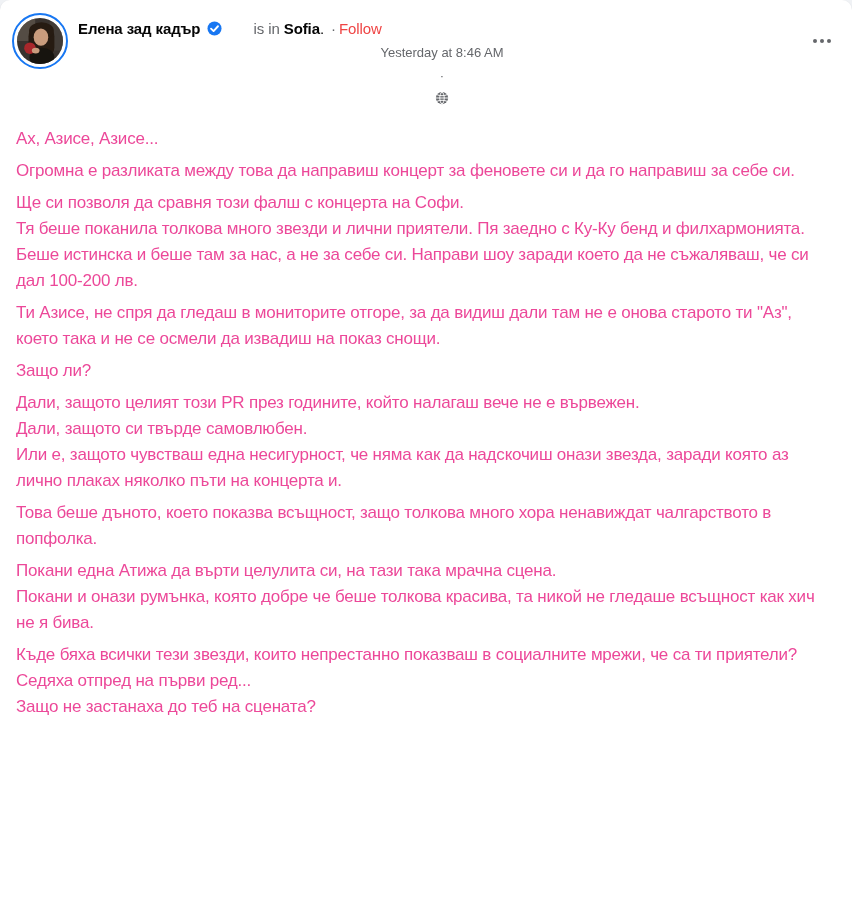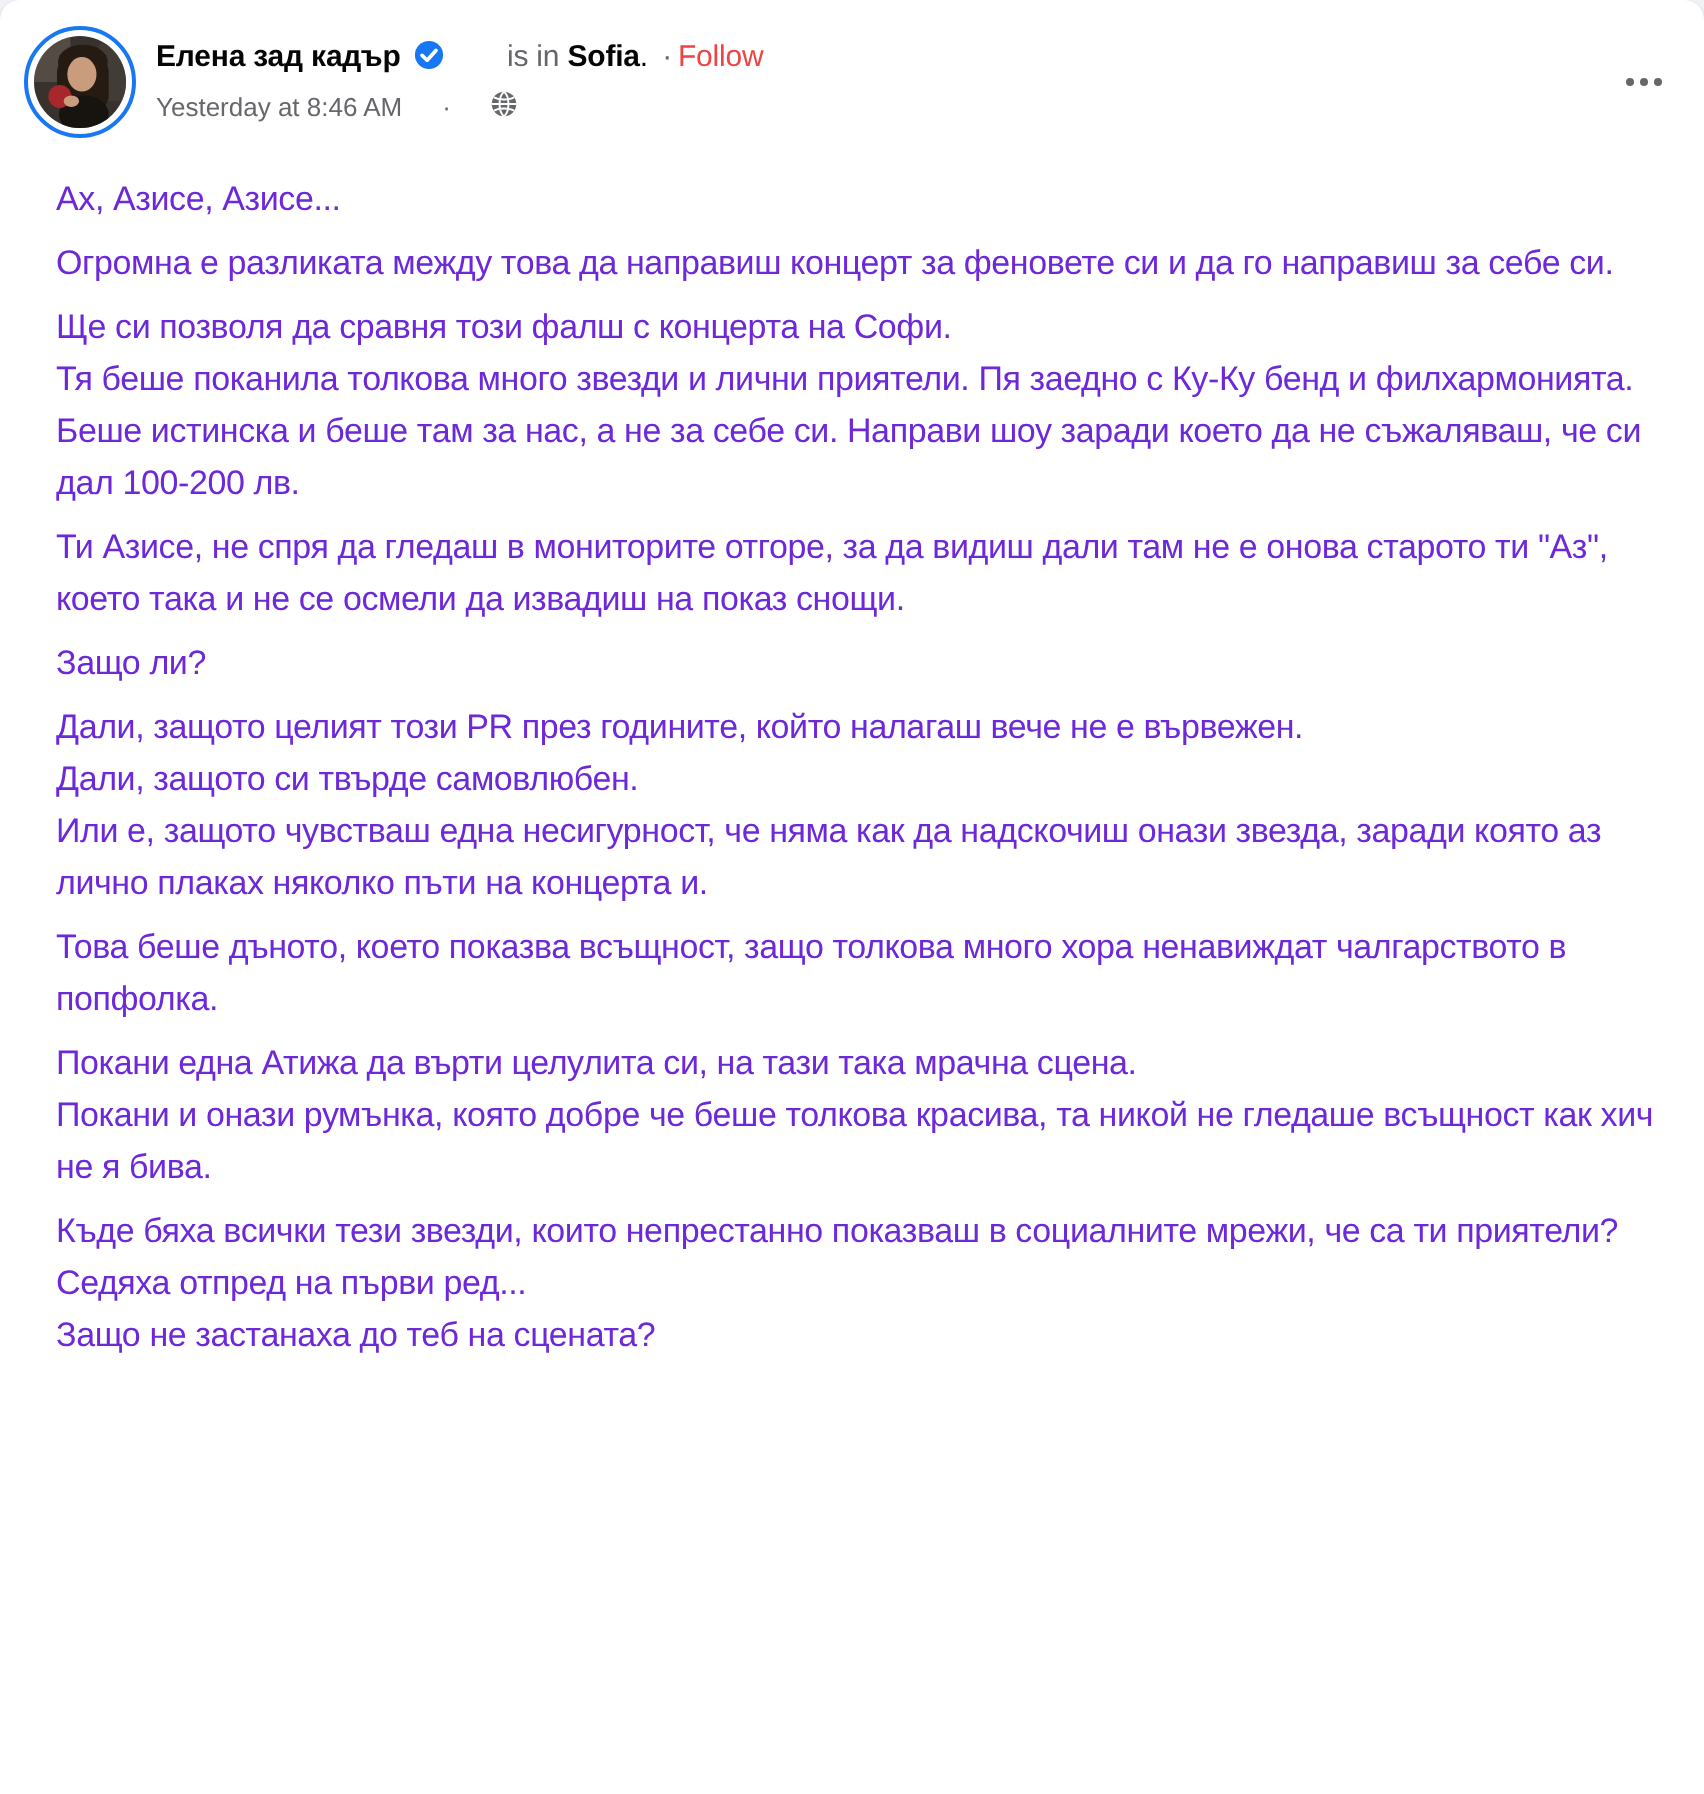--- a/index.html
+++ b/index.html
@@ -49,45 +49,46 @@
   .location-name { font-weight: 700; color: #050505; cursor: pointer; }
   .after-location { color: #050505; }
   .dot-sep { color: #65676b; padding: 0 3px; }
   .follow-link { color: #ef4444; font-weight: 400; cursor: pointer; text-decoration: none; }
   .meta-line {
     margin-top: 4px;
     font-size: 13px;
     color: #65676b;
     display: flex;
     align-items: center;
-    gap: 20px;
+    gap: 8px;
     cursor: pointer;
+    flex-direction: column;
   }
   .globe-svg { display: inline-block; }
   .more-button {
     flex: 0 0 auto;
     width: 32px; height: 32px;
     margin-top: 12px;
     border: none;
     background: transparent;
     border-radius: 50%;
     display: flex;
     align-items: center;
     justify-content: center;
     gap: 3px;
     cursor: pointer;
   }
   .more-dot { width: 4px; height: 4px; border-radius: 50%; background: #65676b; }
   
   .post-text {
-    padding: 18px 16px 10px 28px;
+    padding: 18px 16px 10px 16px;
     font-size: 17px;
     line-height: 26px;
     letter-spacing: -0.2px;
-    color: #6d28d9;
+    color: #ec4899;
   }
   .para { margin-bottom: 6px; }
   .para:last-child { margin-bottom: 0; }
 </style>
 </head>
 <body>
 
 <div class="card">
 
   <div class="post-header">

